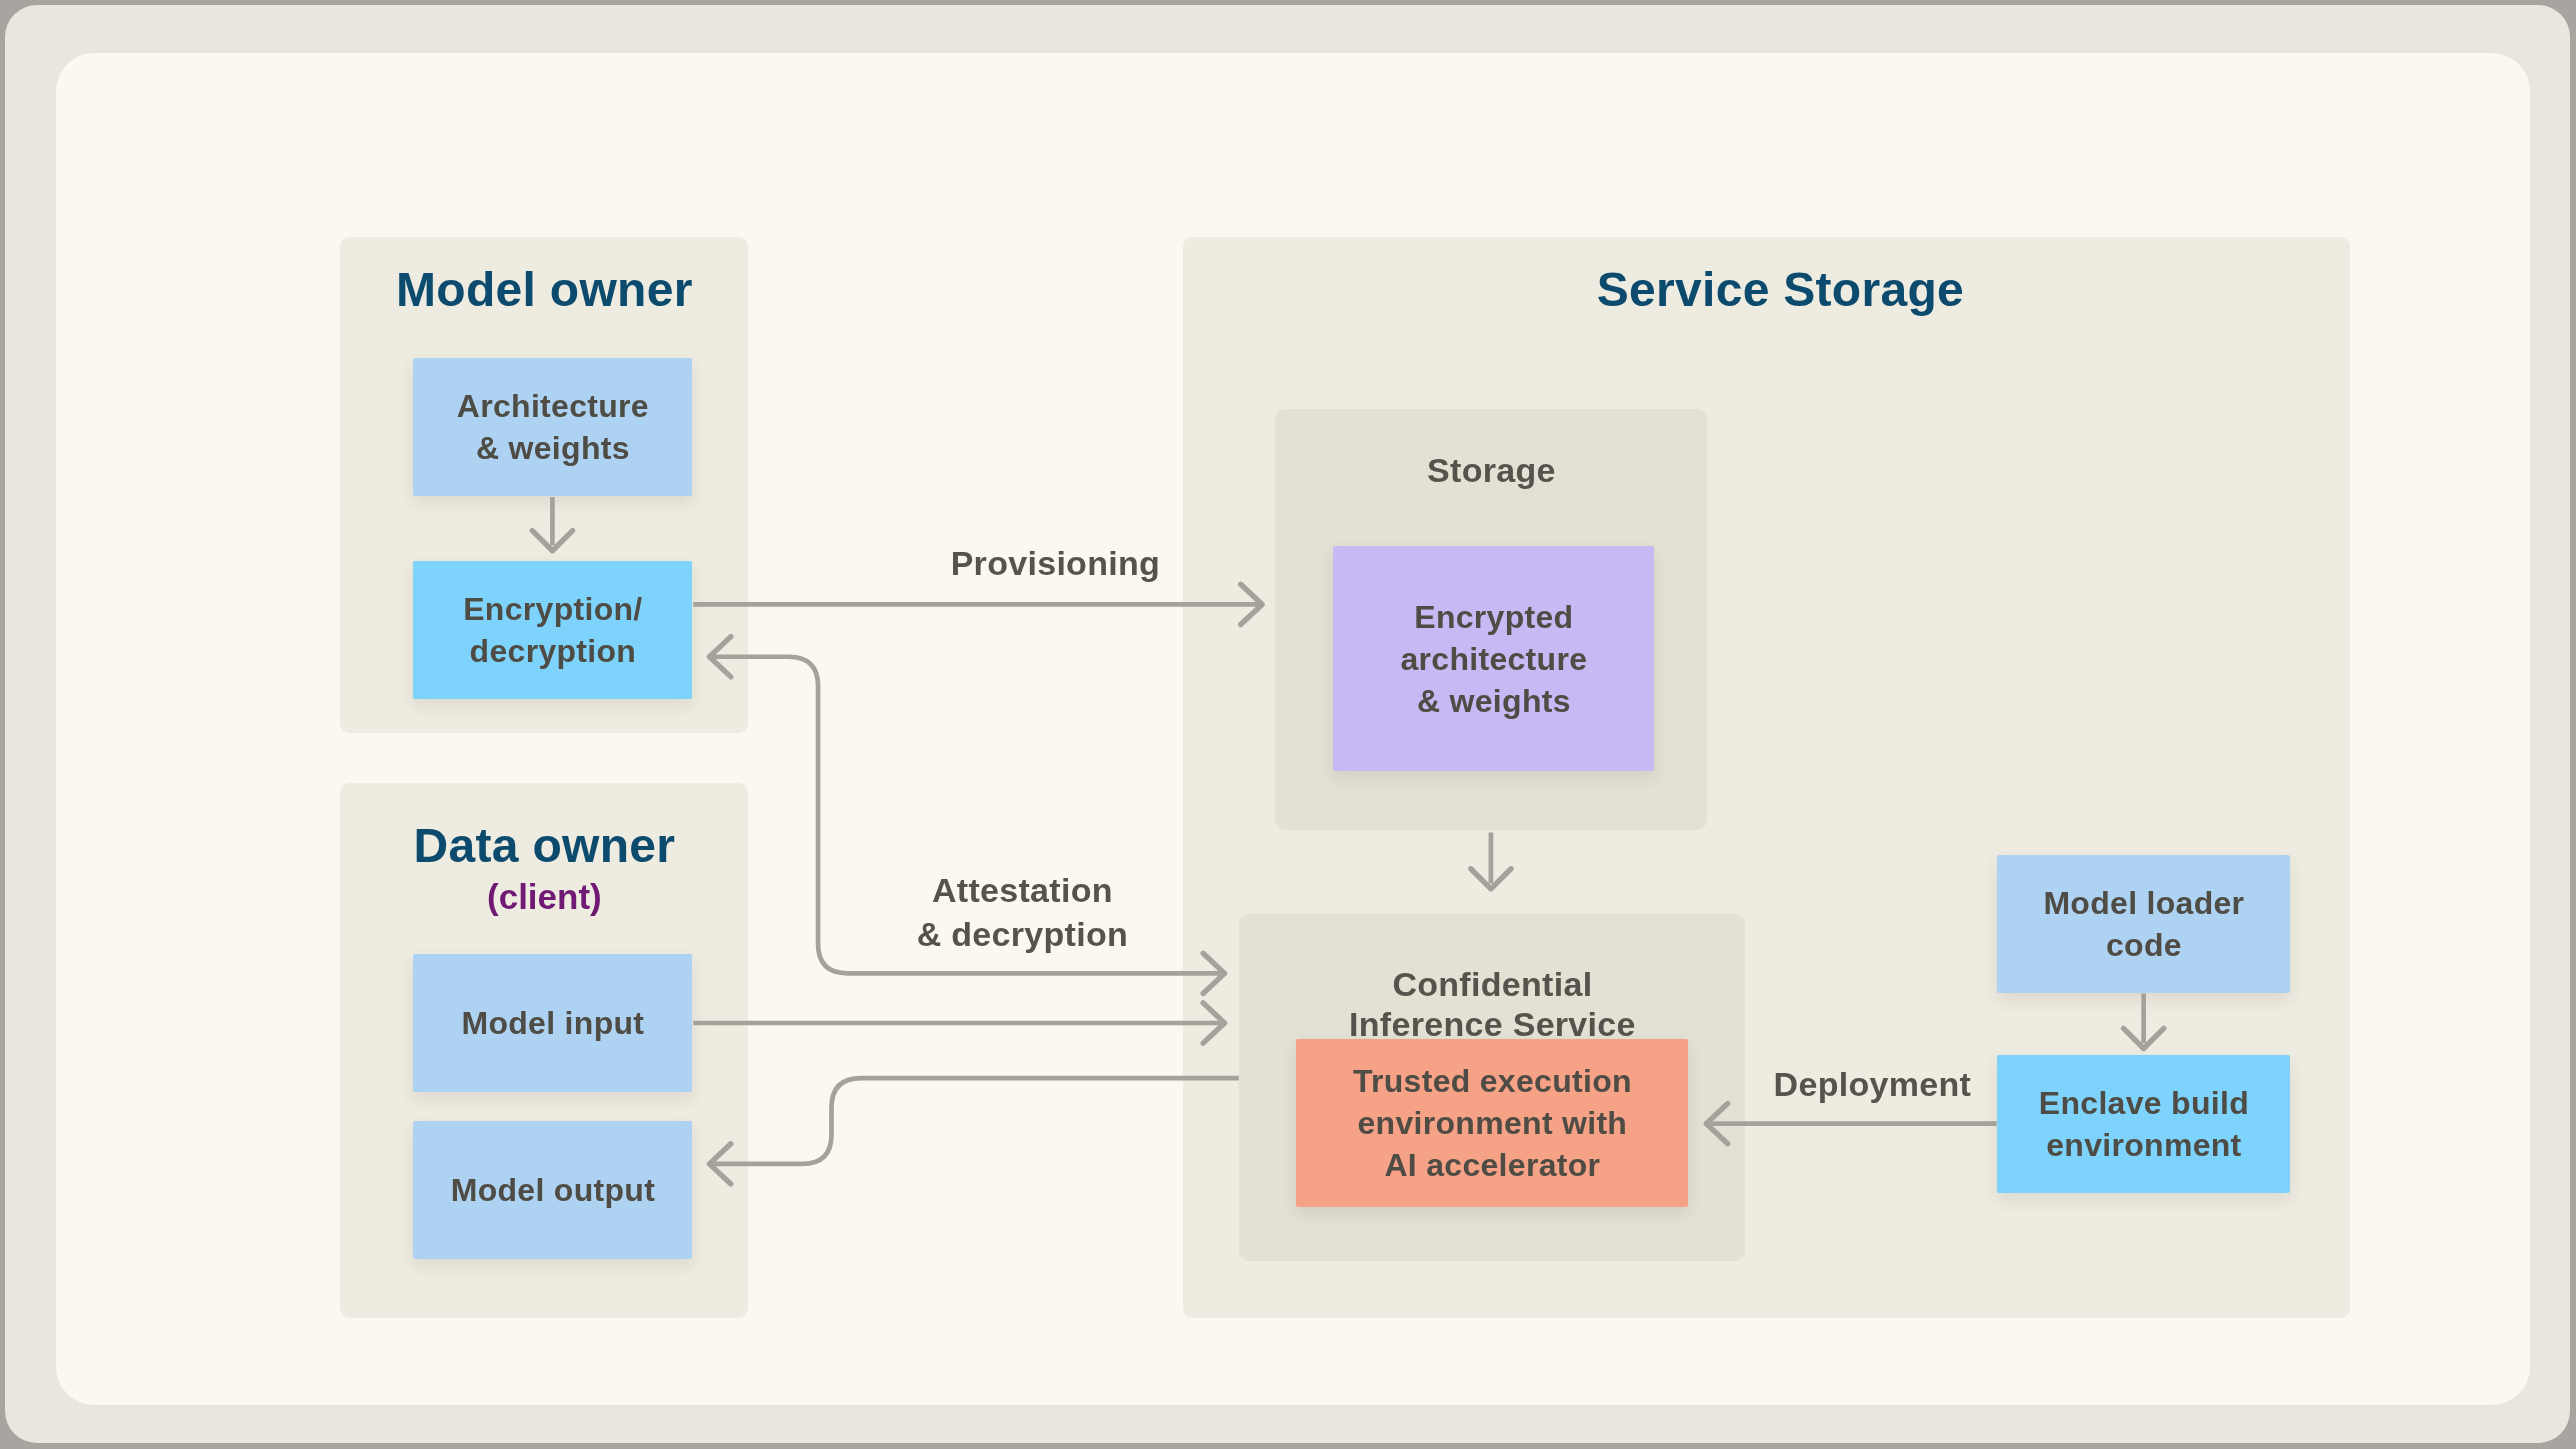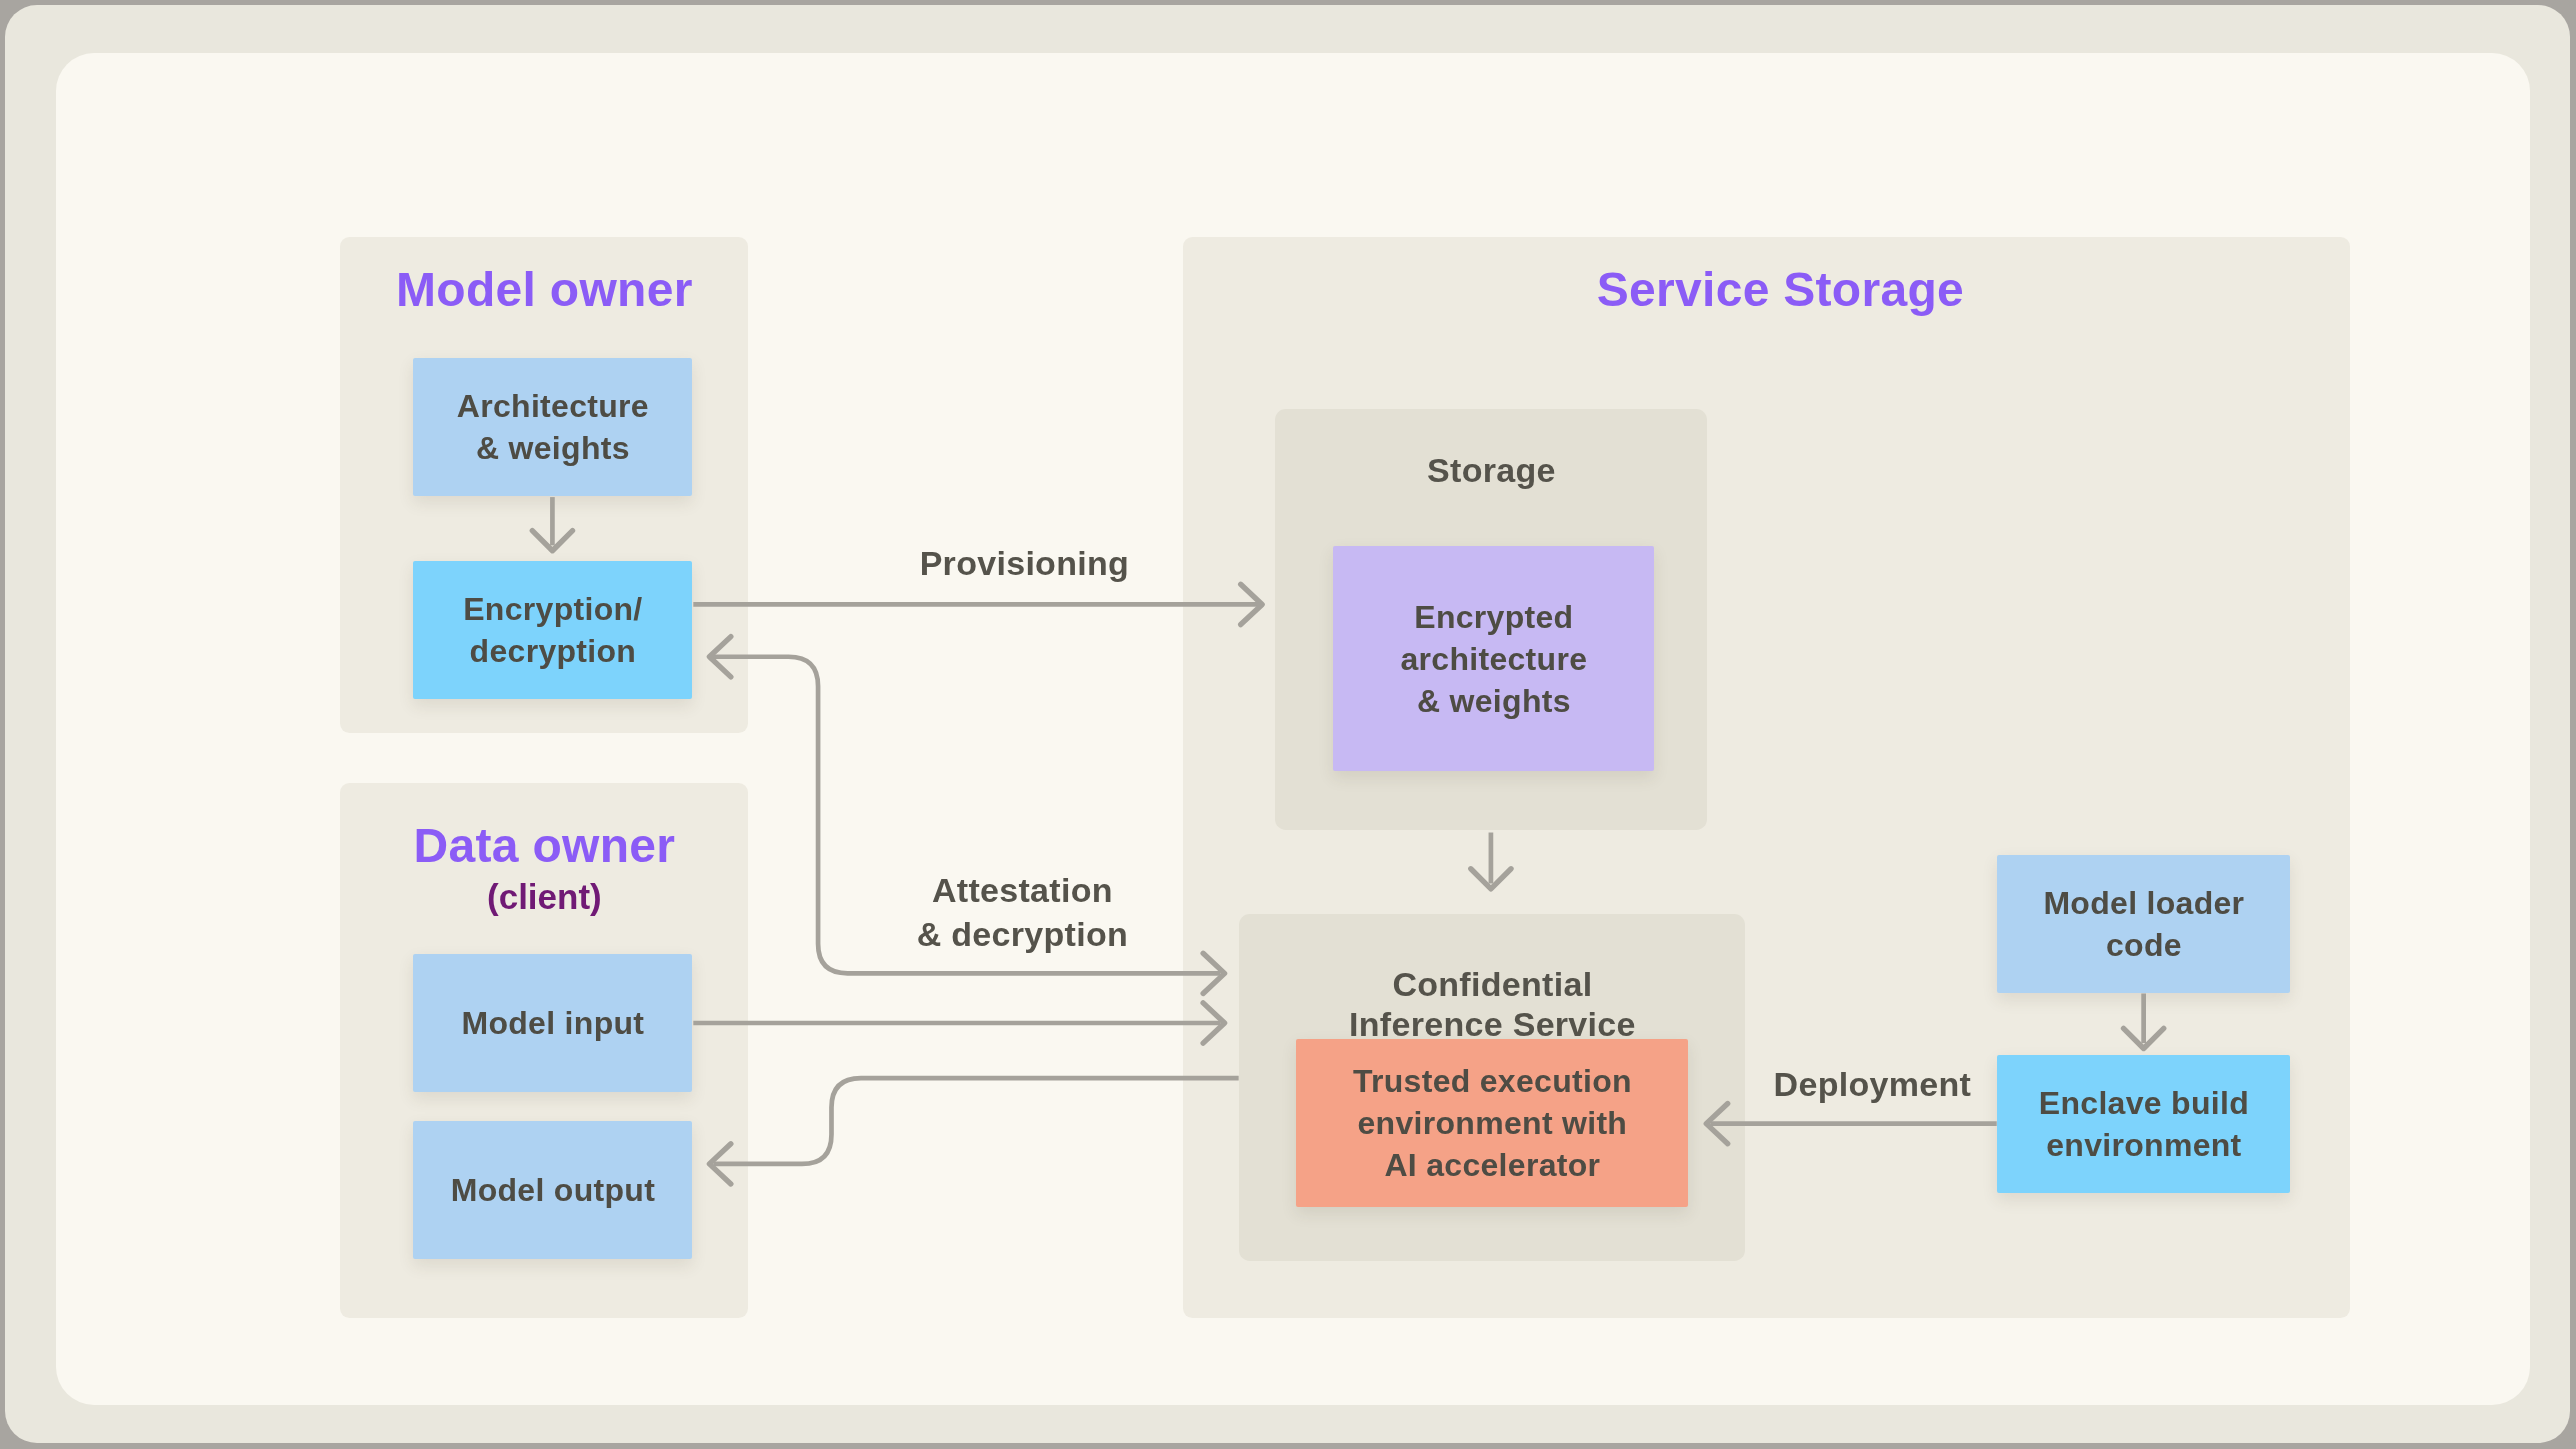--- a/index.html
+++ b/index.html
@@ -76,21 +76,21 @@
 
   .ctr {
     position: absolute;
     transform: translate(-50%, -50%);
     text-align: center;
     white-space: pre-line;
   }
   .zone-title {
     font-size: 48px;
     font-weight: 700;
-    color: #8b5cf6;
+    color: #0c4a6e;
     letter-spacing: 0.3px;
   }
   #title-model-owner      { left: 488px;  top: 236px; }
   #title-data-owner       { left: 488px;  top: 792px; }
   #subtitle-data-owner    { left: 488px;  top: 844px; font-size: 35px; font-weight: 700; color: #701a75; }
   #title-service-provider { left: 1724px; top: 236px; }
 
   .sub-title {
     font-size: 34px;
     font-weight: 700;
@@ -100,21 +100,21 @@
   #title-storage   { left: 1435px; top: 417px; }
   #title-inference { left: 1436px; top: 951px; line-height: 40px; }
 
   .flow-label {
     font-size: 34px;
     font-weight: 700;
     color: #55534b;
     line-height: 44px;
     letter-spacing: 0.3px;
   }
-  #label-provisioning { left: 968px; top: 510px; }
+  #label-provisioning { left: 999px; top: 510px; }
   #label-attestation  { left: 966px; top: 859px; }
   #label-deployment   { left: 1816px; top: 1031px; }
 
   #arrows {
     position: absolute;
     left: 0; top: 0;
     width: 2576px;
     height: 1449px;
     pointer-events: none;
   }

